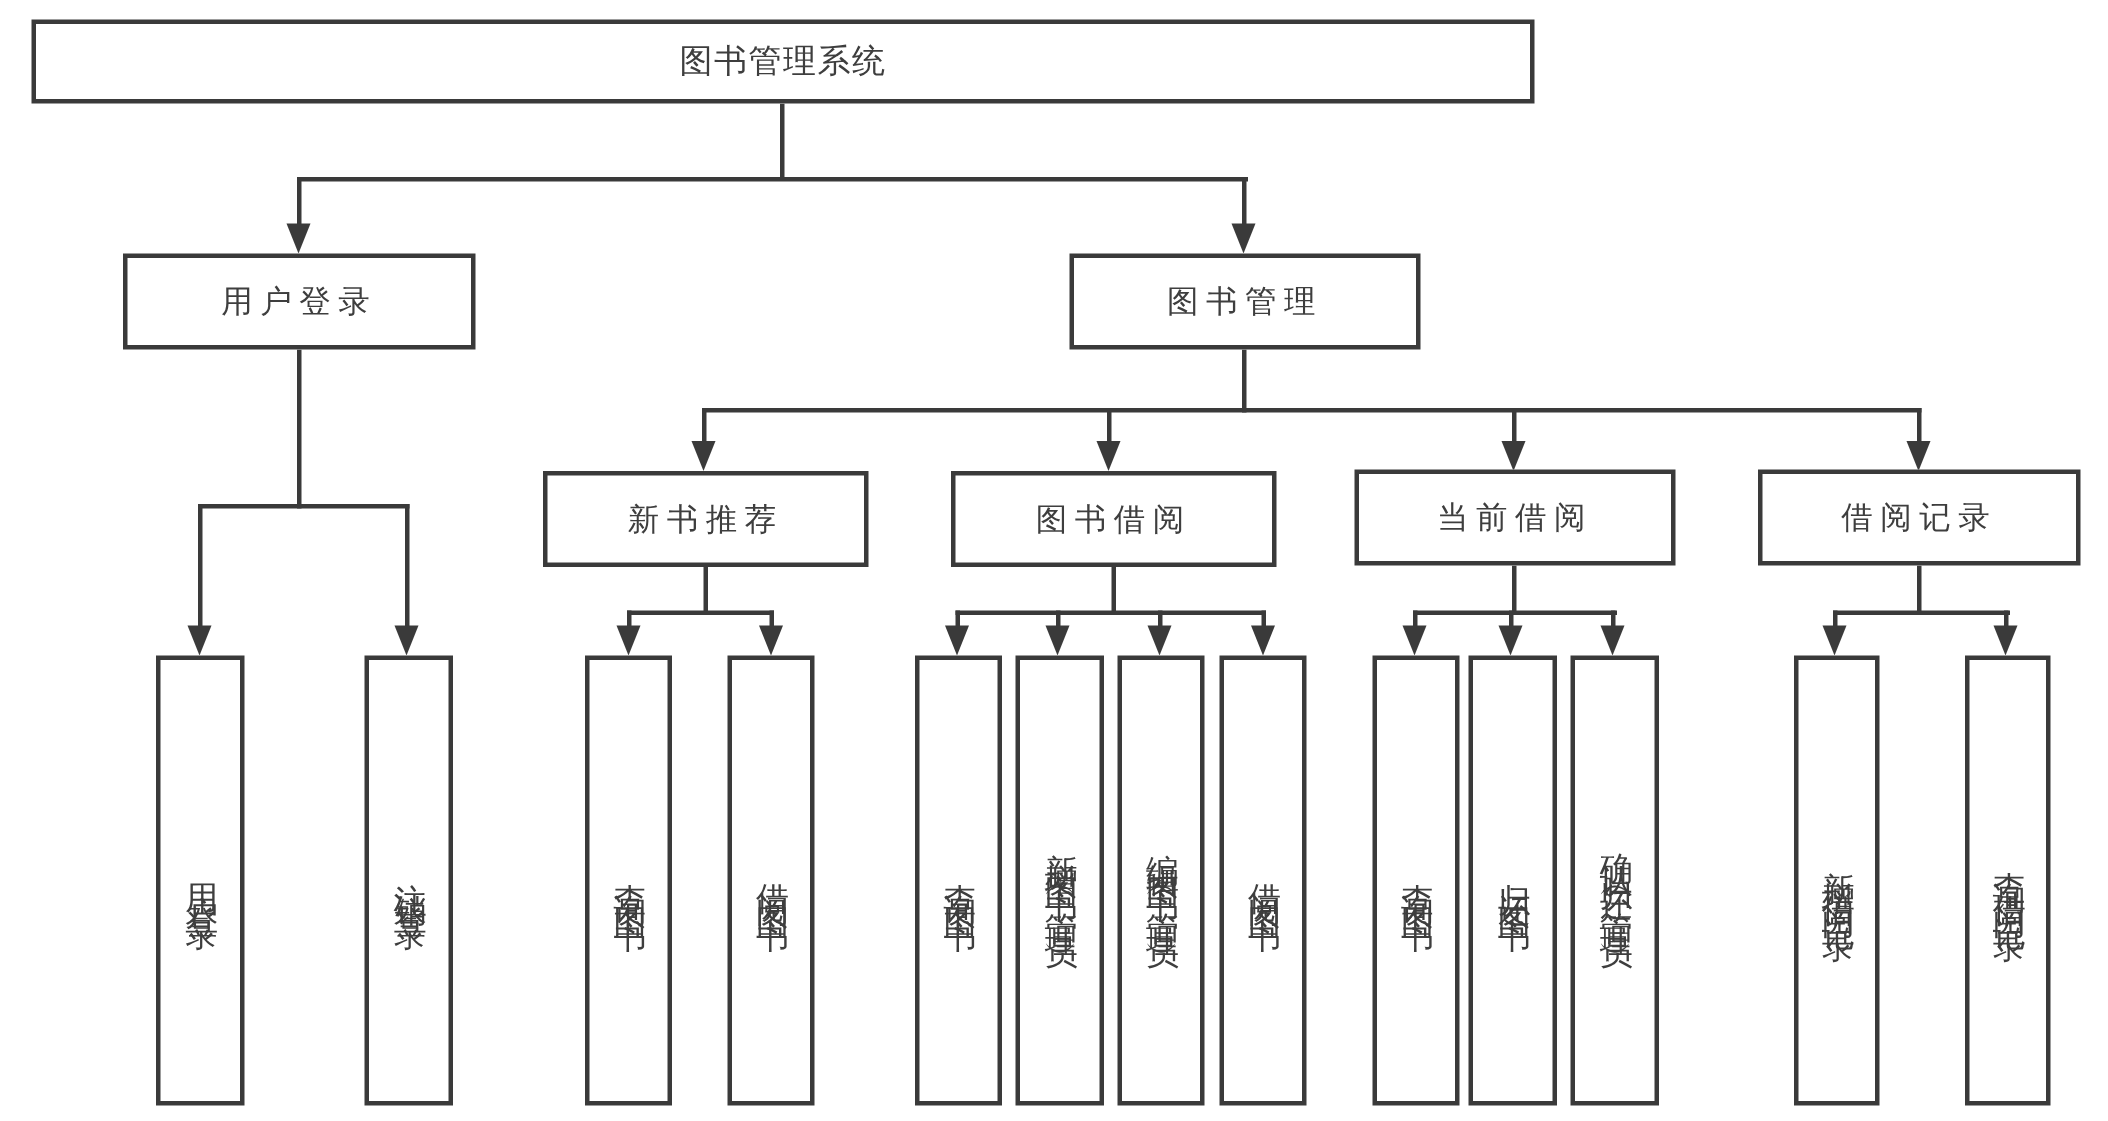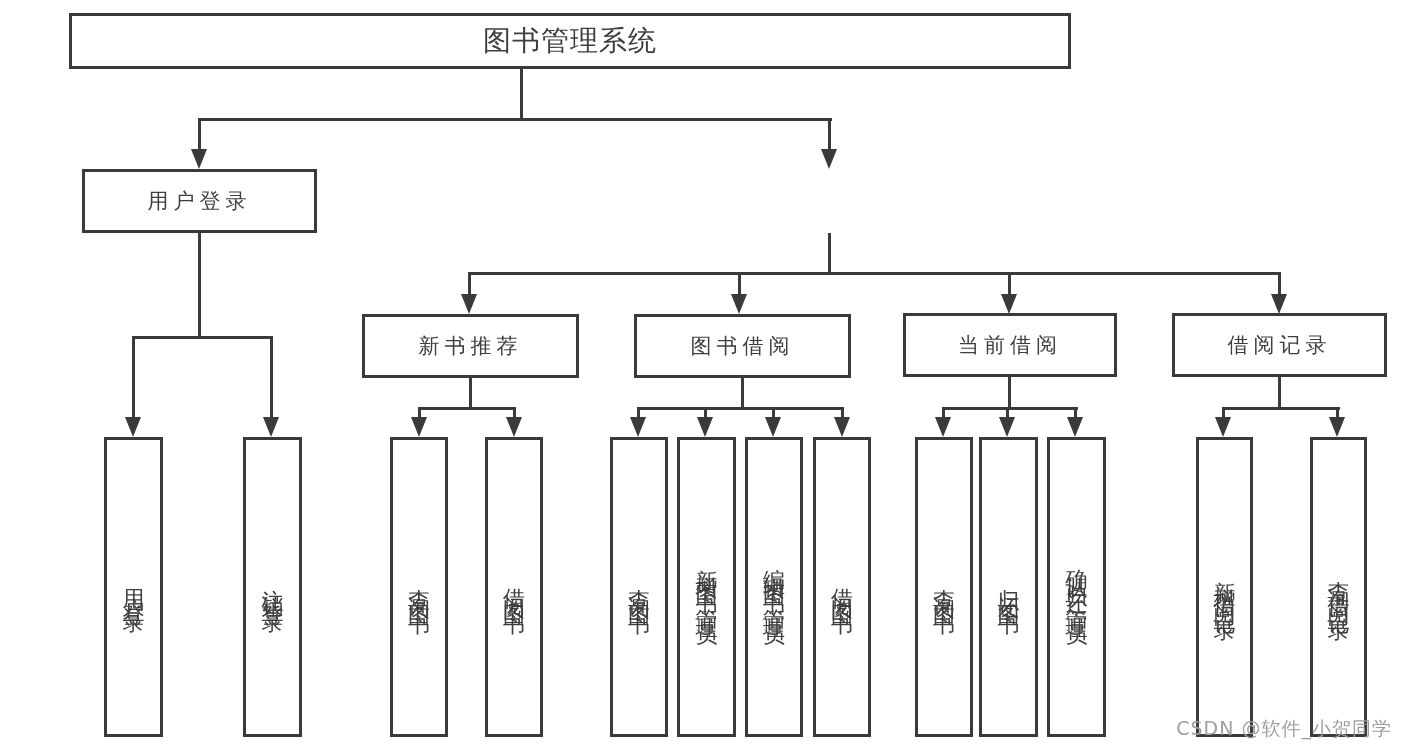--- a/index.html
+++ b/index.html
@@ -6,21 +6,21 @@
   .stage{
     position:relative;width:1405px;height:747px;background:#ffffff;overflow:hidden;
     font-family:"DejaVu Sans","Liberation Sans",sans-serif;color:#3e3e3e;
   }
   
   .b{
     position:absolute;box-sizing:border-box;border:3px solid #3a3a3a;background:#ffffff;
     display:flex;align-items:center;justify-content:center;
     font-size:21px;letter-spacing:5px;white-space:nowrap;z-index:2;
   }
-  .b.root{letter-spacing:1px;font-size:28px;margin-left:48px;}
+  .b.root{letter-spacing:1px;font-size:22px;}
   
   .t{
     position:absolute;top:437px;height:300px;box-sizing:border-box;
     border:3px solid #3a3a3a;background:#ffffff;
     display:flex;align-items:center;justify-content:center;
     writing-mode:vertical-rl;text-orientation:mixed;
     font-size:22px;letter-spacing:8px;line-height:1;z-index:2;
   }
   
   .hl{position:absolute;height:3px;background:#3a3a3a;z-index:1;}
@@ -39,20 +39,23 @@
 <div class="stage">
 
   <div class="b root" style="left:21px;top:13px;width:1002px;height:56px;">
     <span>图书管理系统</span>
   </div>
 
   <div class="b" style="left:82px;top:169px;width:235px;height:64px;">
     <span>用户登录</span>
   </div>
 
+  <div class="b" style="left:713px;top:169px;width:234px;height:64px;">
+    <span>图书管理</span>
+  </div>
 
   <div class="b" style="left:362px;top:314px;width:217px;height:64px;text-align:right;">
     <span>新书推荐</span>
   </div>
 
   <div class="b" style="left:903px;top:313px;width:214px;height:64px;">
     <span>当前借阅</span>
   </div>
 
   <div class="b" style="left:634px;top:314px;width:217px;height:64px;">
@@ -159,15 +162,14 @@
   <div class="vl" style="left:1074px;top:407px;height:13px;"></div>
   <div class="ar" style="left:1067px;top:417px;"></div>
 
   <div class="vl" style="left:1278px;top:377px;height:33px;"></div>
   <div class="hl" style="left:1222px;top:407px;width:118px;"></div>
   <div class="vl" style="left:1222px;top:407px;height:13px;"></div>
   <div class="ar" style="left:1215px;top:417px;"></div>
   <div class="vl" style="left:1336px;top:407px;height:13px;"></div>
   <div class="ar" style="left:1329px;top:417px;"></div>
 
-  <div class="wm">CSDN @软件_小贺同学</div>
 
 </div>
 
 </body></html>

